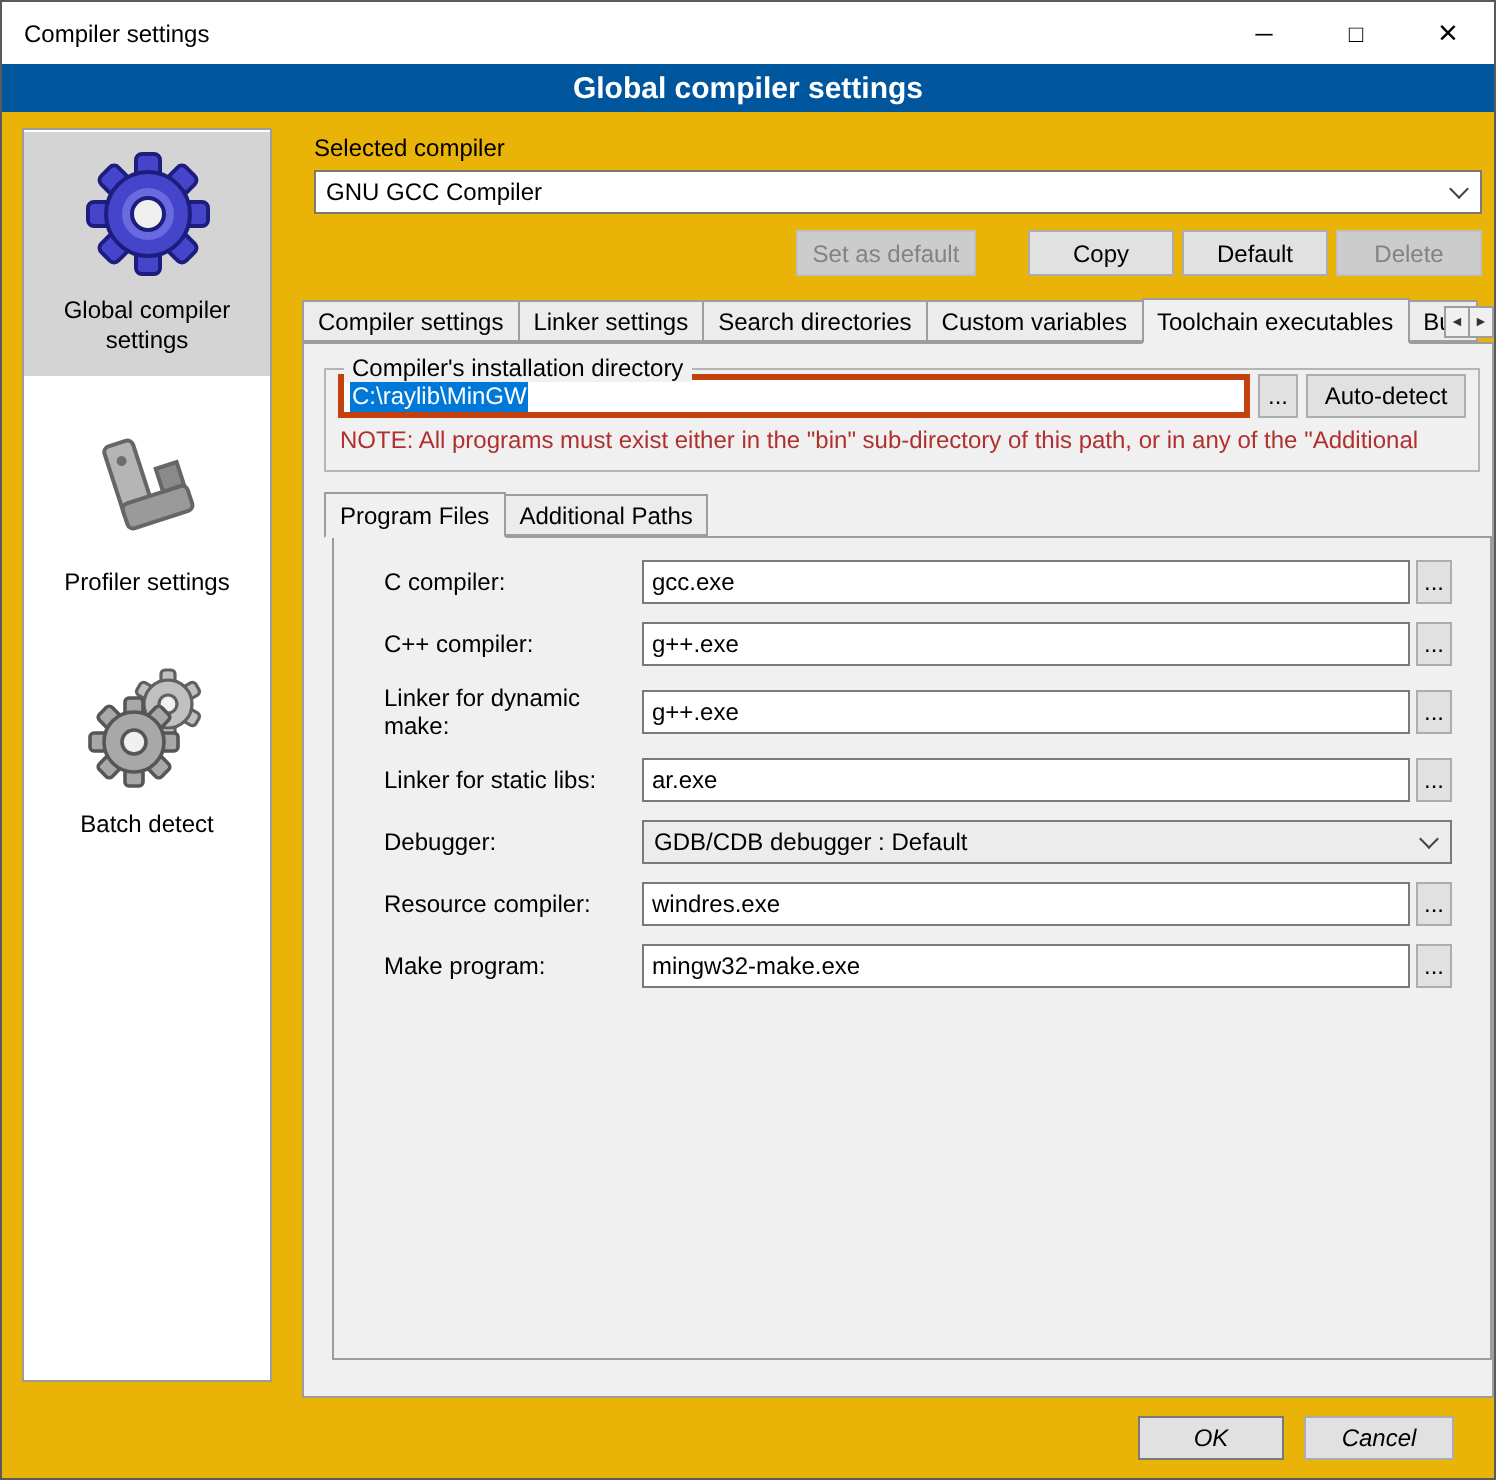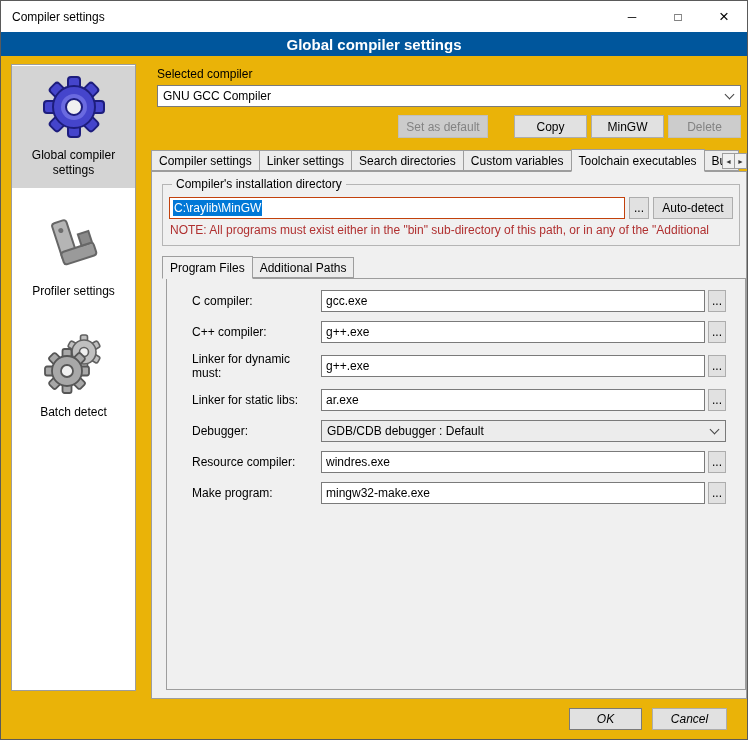--- a/index.html
+++ b/index.html
@@ -83,29 +83,29 @@
     color:#333; margin-left:-1px; cursor:default;
   }
   .nb-panel {
     margin-left:5px; width:596px; border:1px solid #9d9d9d; background:#f0f0f0;
     position:relative; z-index:2;
   }
   .outer-panel { height:528px; }
   
   .groupbox {
     position:relative; margin:12px 6px 0 10px;
-    border:1px solid #b5b5b5; padding:12px 6px 4px 6px;
+    border:1px solid #b5b5b5; padding:2px 6px 4px 6px;
   }
   .groupbox .legend {
     position:absolute; top:-8px; left:9px; background:#f0f0f0;
     font-size:12px; padding:0 4px;
   }
   .dir-row { display:flex; gap:4px; align-items:center; }
   .dir-input {
-    flex:1; height:22px; background:#fff; border:1px solid #c2410c;
+    flex:1; height:22px; background:#fff; border:3px solid #c2410c;
     display:flex; align-items:center; font-size:12px; padding:0 3px; overflow:hidden;
   }
   .dir-input .selected-text { background:#0078D7; color:#fff; padding:1px 1px; }
   .browse-btn { width:20px; height:22px; }
   .autodetect-btn { width:80px; height:22px; }
   .note {
     font-size:12px; color:#B03030; margin:4px 0 4px 1px;
     white-space:nowrap; overflow:hidden;
   }
   
@@ -219,21 +219,21 @@
     <div class="sel-label">Selected compiler</div>
 
     <div class="combo top-combo">
       <span>GNU GCC Compiler</span>
       <span class="chev"></span>
     </div>
 
     <div class="btn-row">
       <div class="btn disabled w90">Set as default</div>
       <div class="btn w73 gap-left">Copy</div>
-      <div class="btn w73">MinGW</div>
+      <div class="btn w73">Default</div>
       <div class="btn disabled w73">Delete</div>
     </div>
 
     <div class="nb-tabs">
       <div class="nb-tab">Compiler settings</div>
       <div class="nb-tab">Linker settings</div>
       <div class="nb-tab">Search directories</div>
       <div class="nb-tab">Custom variables</div>
       <div class="nb-tab active">Toolchain executables</div>
       <div class="nb-tab truncated">Buil</div>
@@ -270,21 +270,21 @@
           <div class="btn f-browse">...</div>
         </div>
 
         <div class="f-row">
           <span class="f-label">C++ compiler:</span>
           <input class="f-input" value="g++.exe" style="">
           <div class="btn f-browse">...</div>
         </div>
 
         <div class="f-row">
-          <span class="f-label">Linker for dynamic must:</span>
+          <span class="f-label">Linker for dynamic make:</span>
           <input class="f-input" value="g++.exe" style="">
           <div class="btn f-browse">...</div>
         </div>
 
         <div class="f-row">
           <span class="f-label">Linker for static libs:</span>
           <input class="f-input" value="ar.exe" style="">
           <div class="btn f-browse">...</div>
         </div>
 

